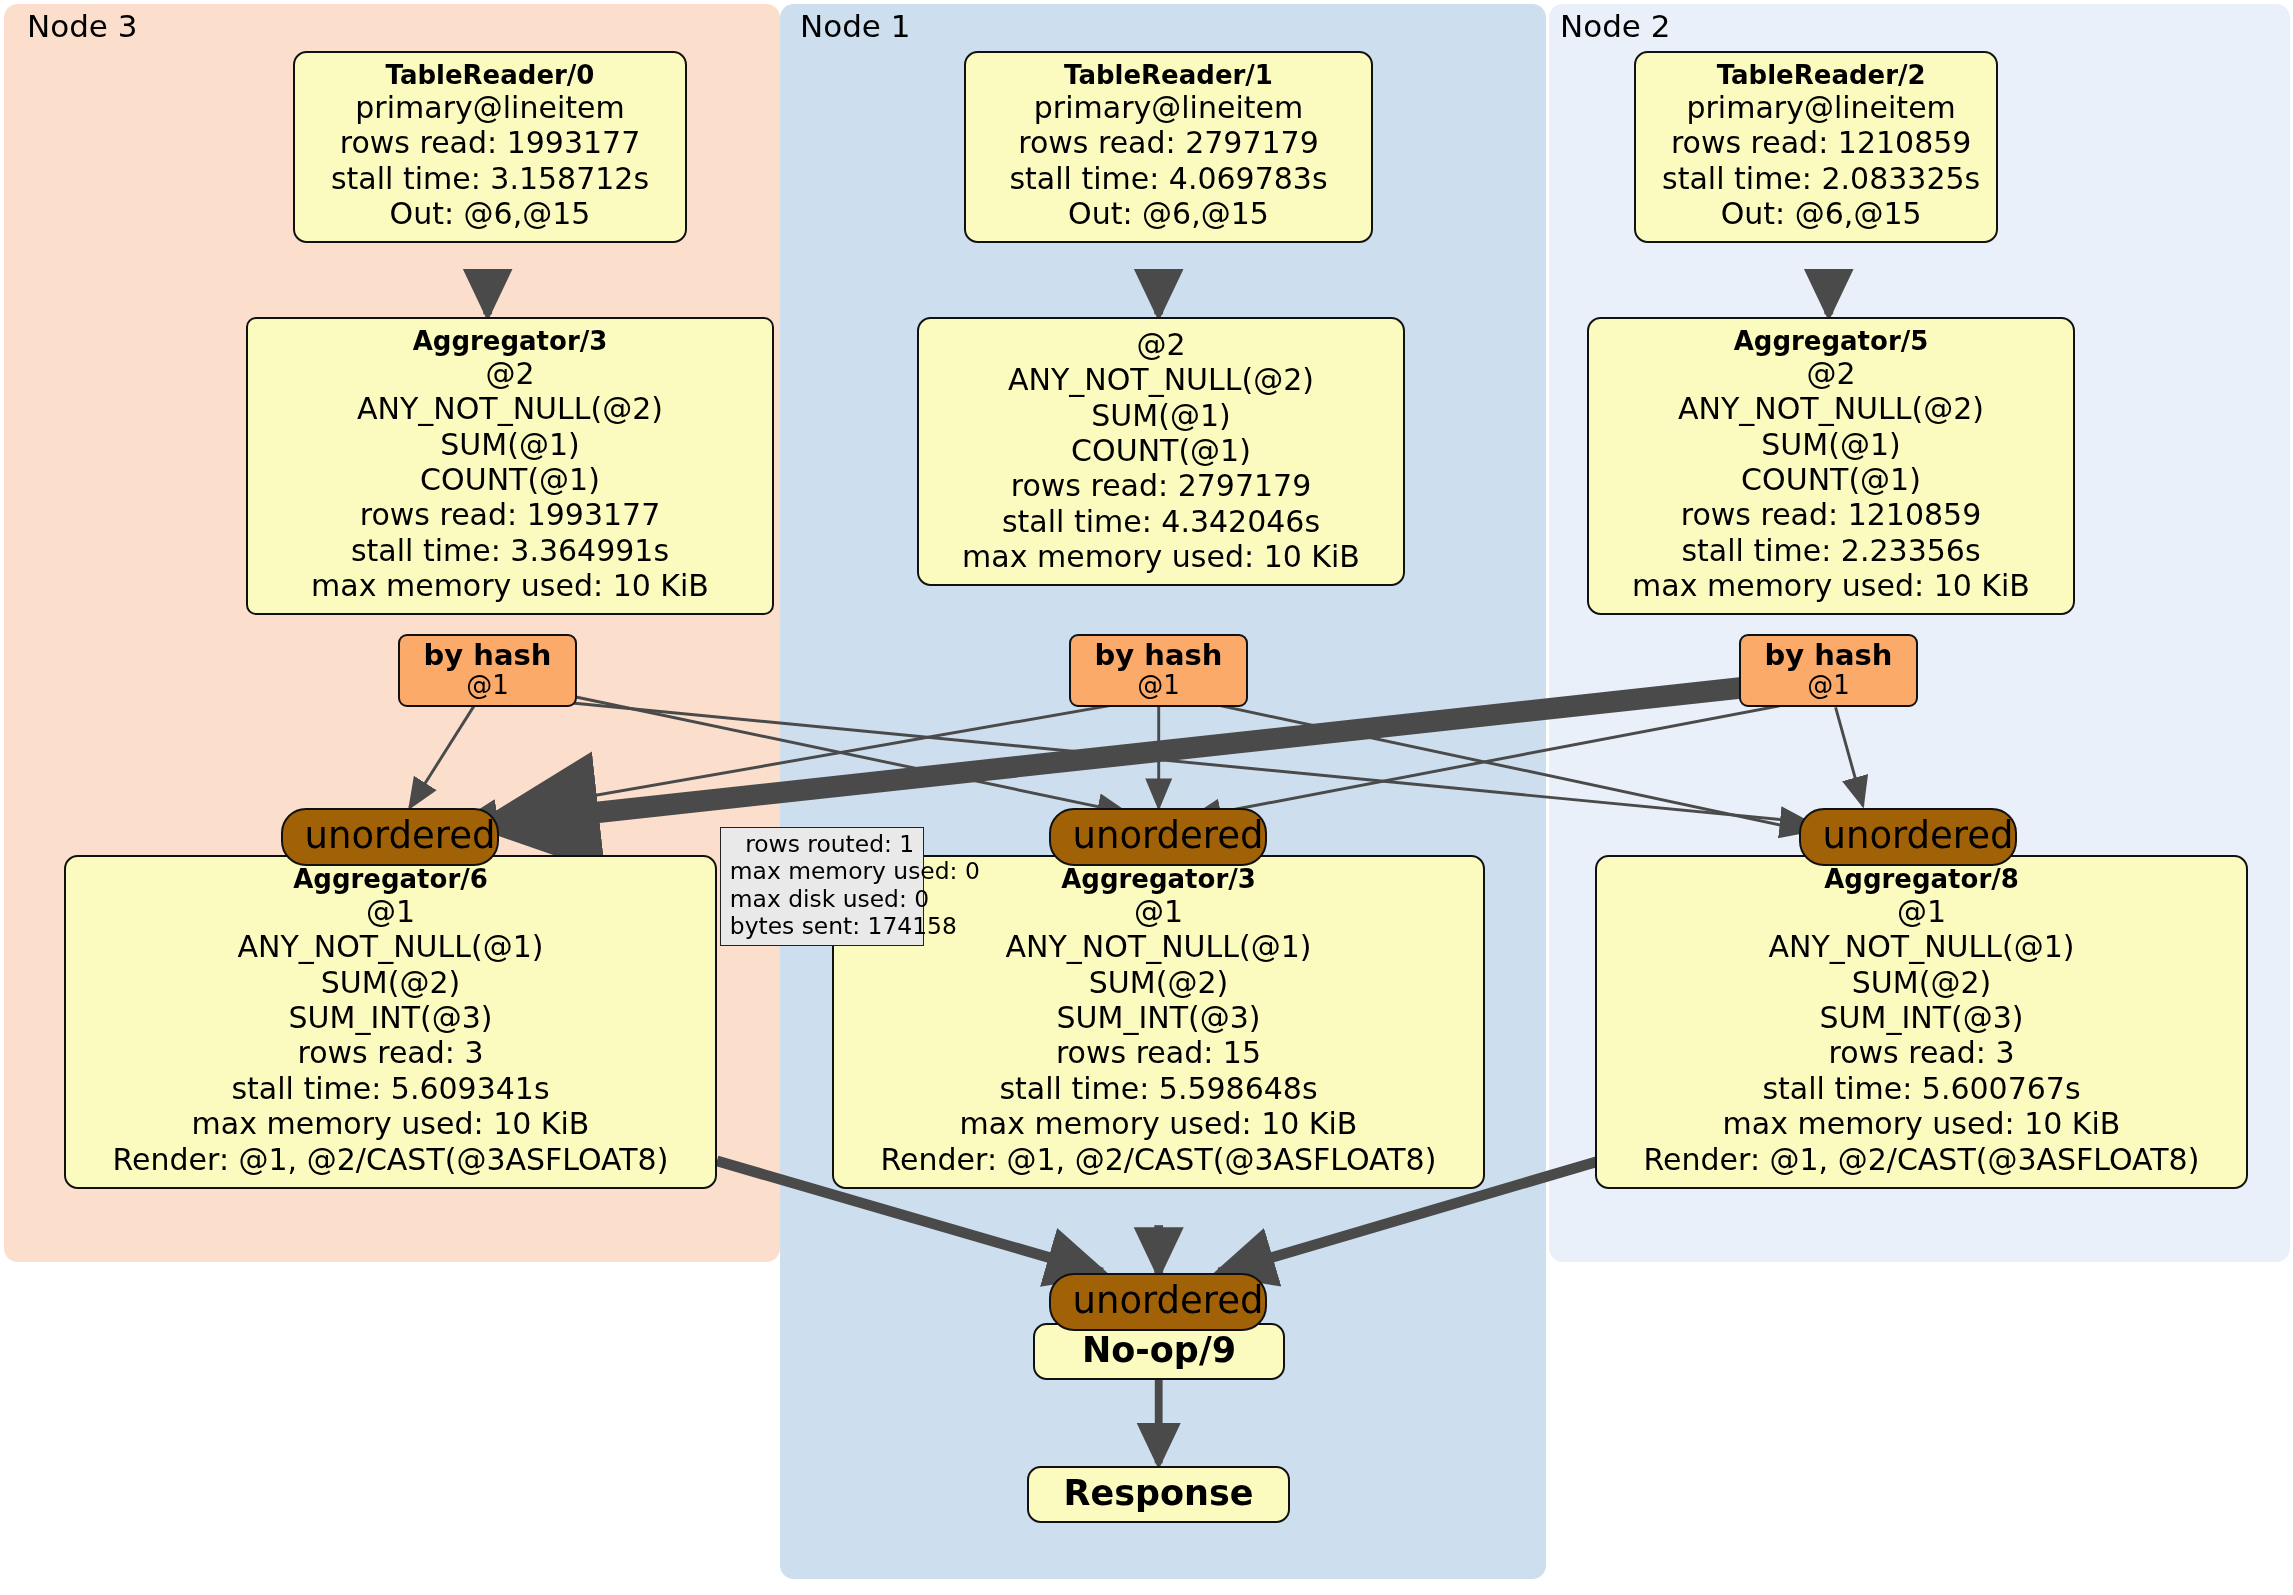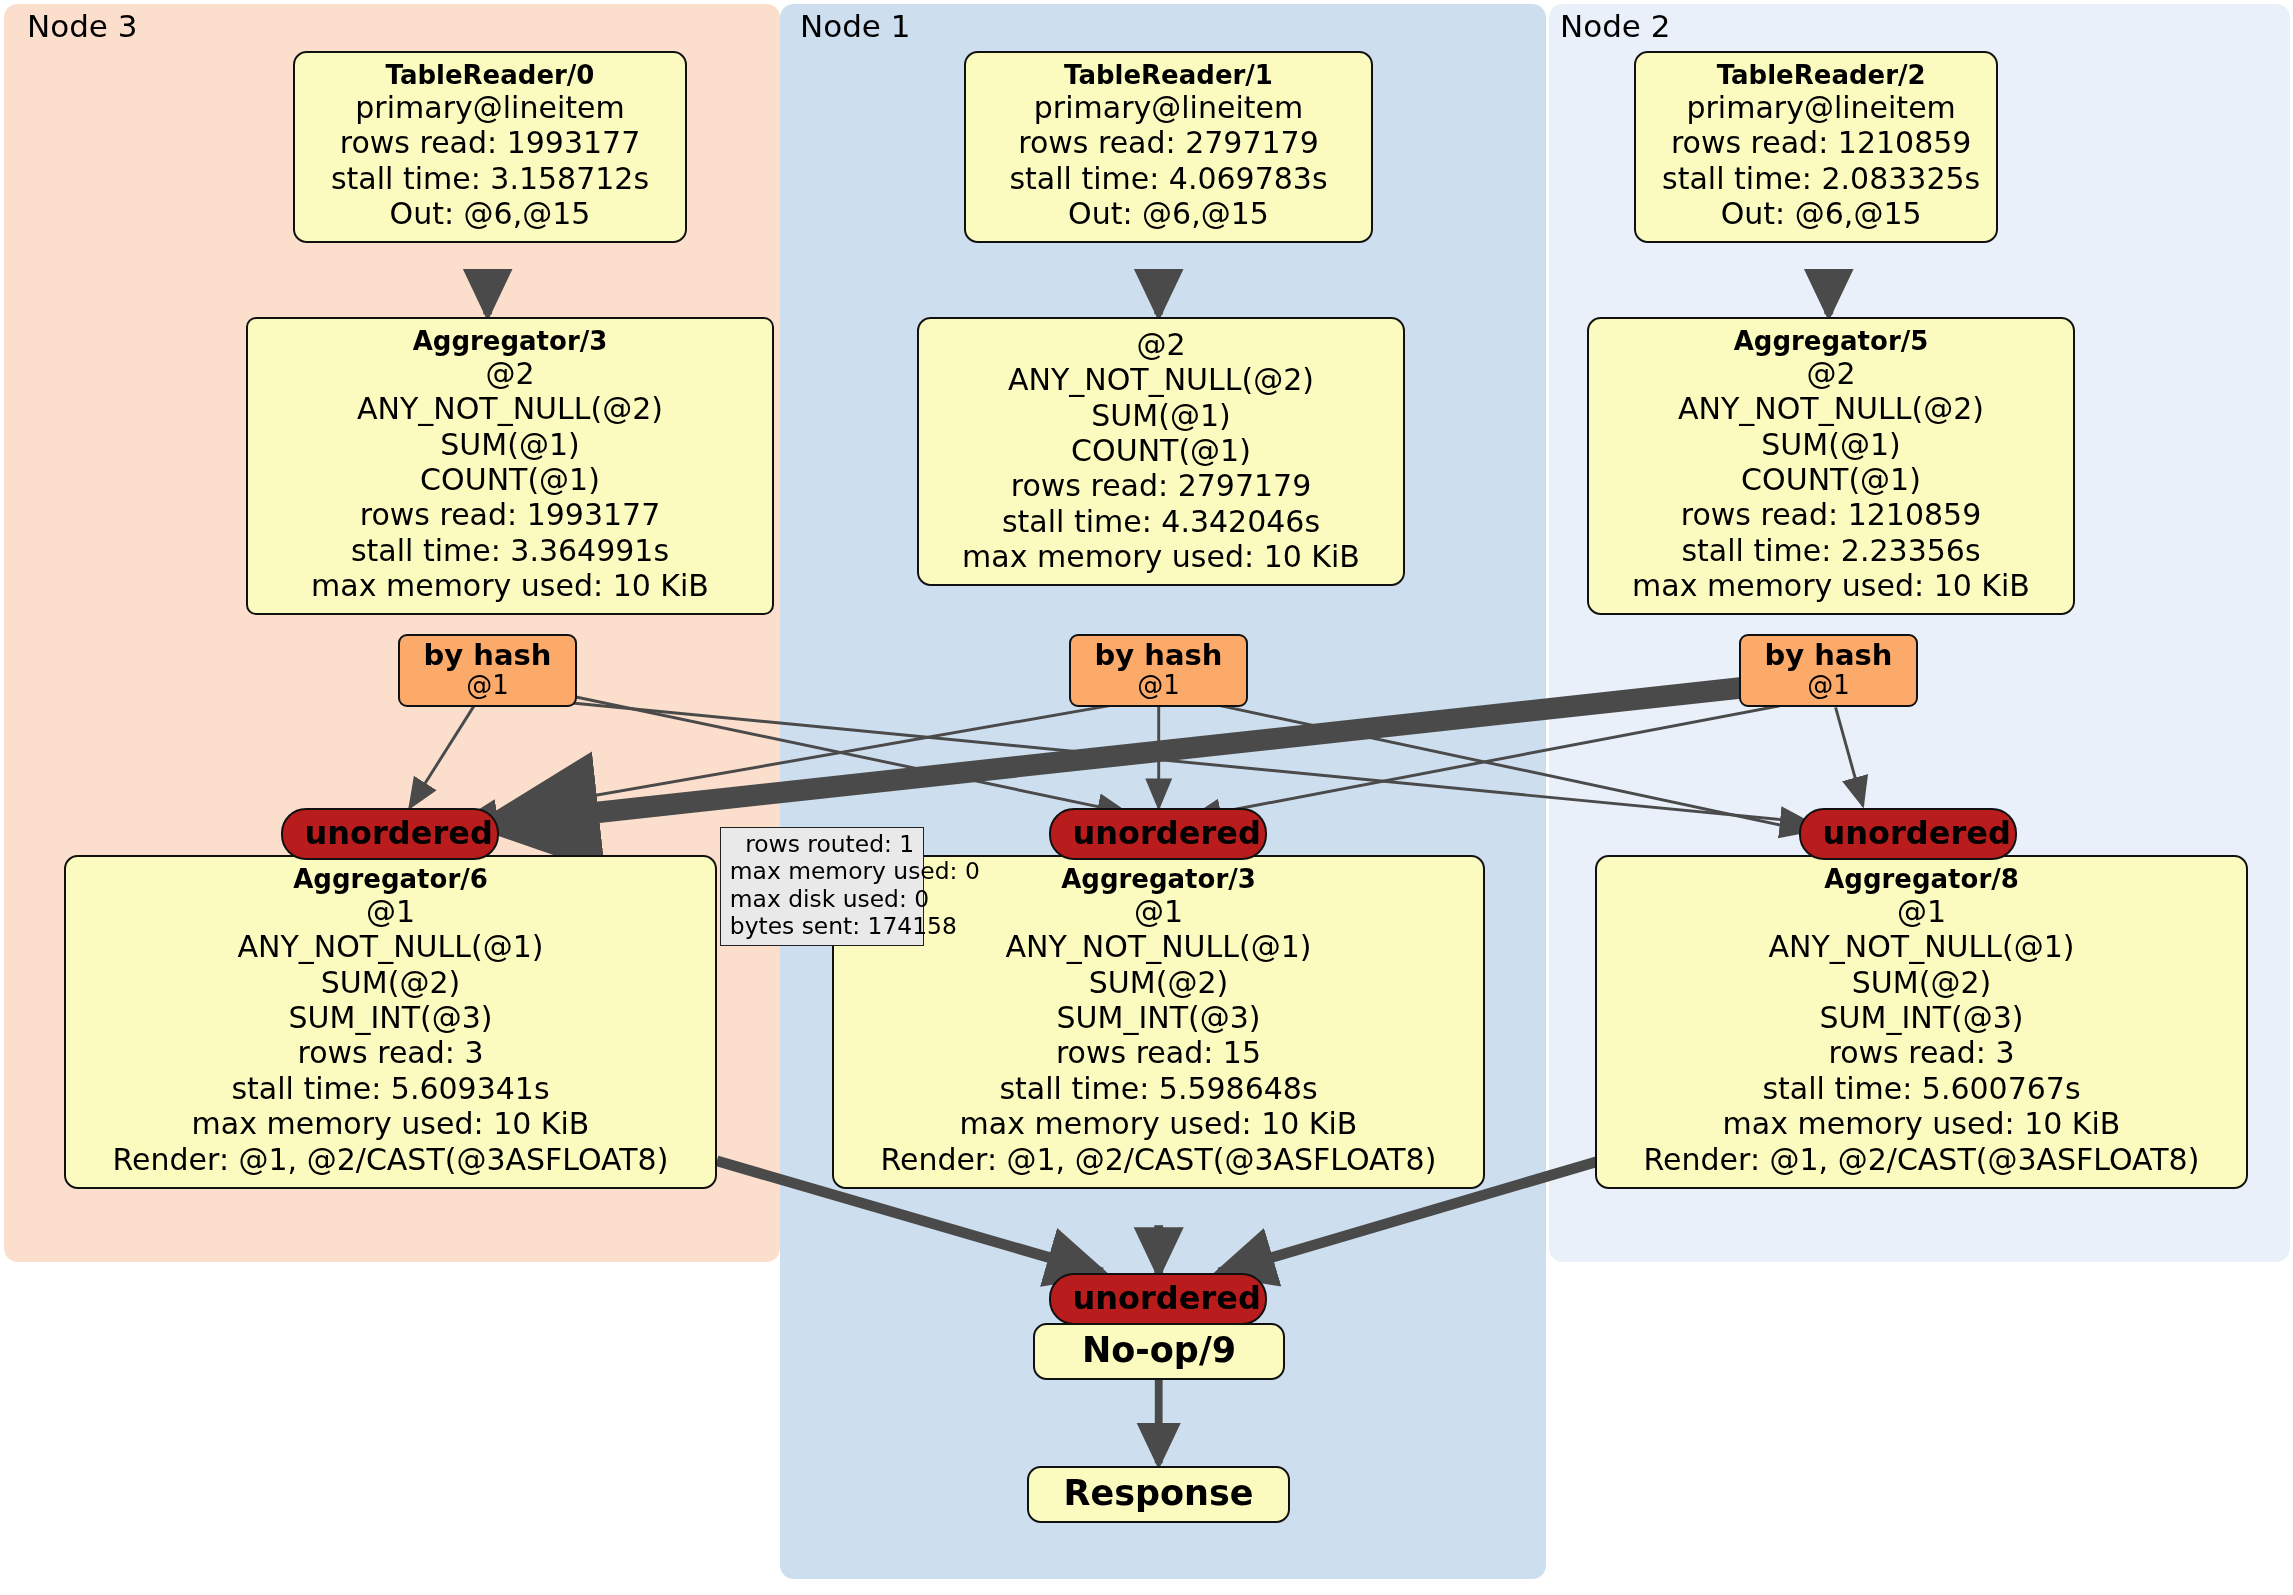--- a/index.html
+++ b/index.html
@@ -78,28 +78,28 @@
     color: #000;
   }
   .router .r-sub {
     font-size: 26px;
     line-height: 1.05;
     color: #000;
   }
   .stream {
     position: absolute;
     box-sizing: border-box;
-    background: #b91c1c;
+    background: #a16207;
     border: 2.4px solid #111;
     border-radius: 25px;
     text-align: center;
     z-index: 40;
     padding: 4.9px 21.5px 6.8px 21.5px;
-    font-weight: bold;
-    font-size: 32px;
+    font-weight: normal;
+    font-size: 37px;
     line-height: 1.15;
     color: #000;
   }
   
   .edge-note {
     position: absolute;
     box-sizing: border-box;
     background: #e9e9e9;
     border: 1.5px solid #222;
     text-align: right;

